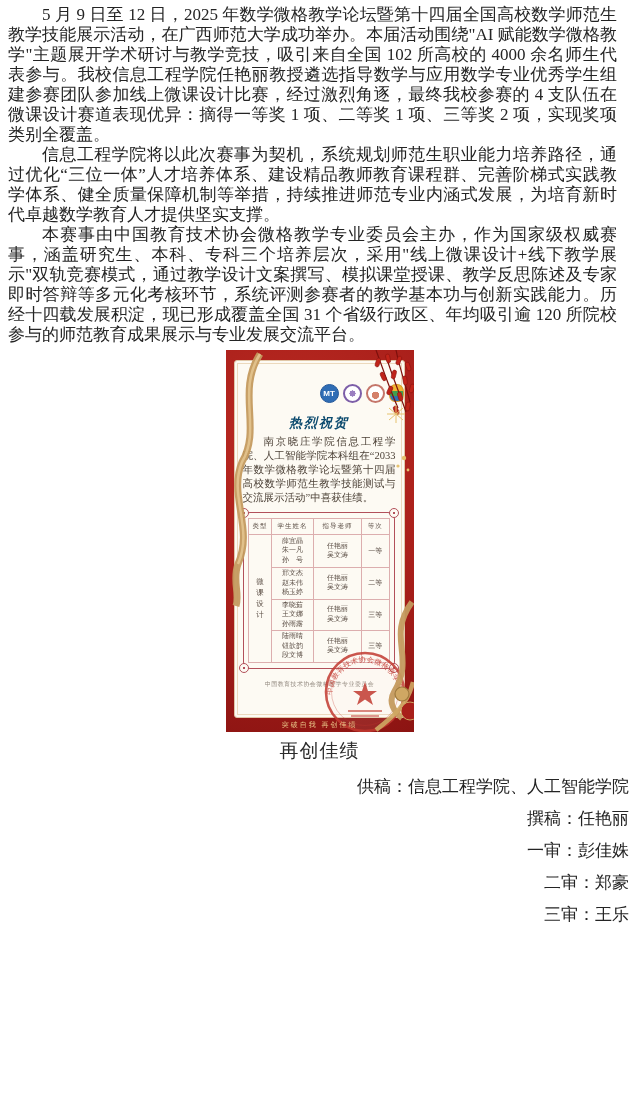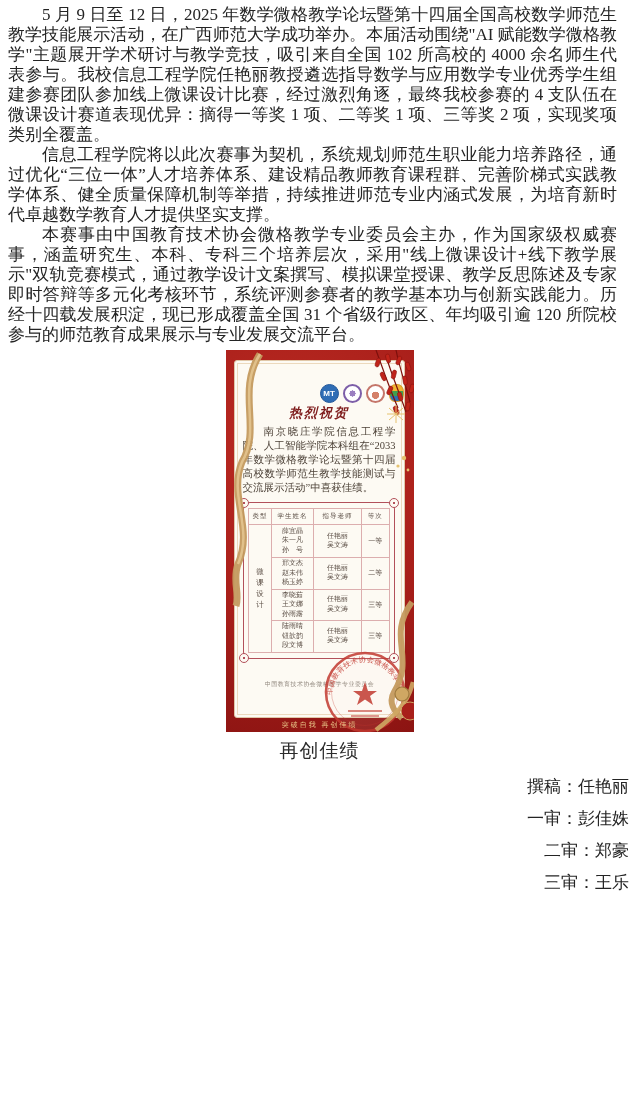--- a/index.html
+++ b/index.html
@@ -30,21 +30,21 @@
   .logo-seal-purple{background:radial-gradient(circle,#9a7fc0 0 28%,#ffffff 30% 100%);border:2px solid #7d5ea8;}
   .logo-seal-red{background:radial-gradient(circle at 50% 62%,#d4806a 0 30%,#ffffff 32% 100%);border:2px solid #c5766a;}
   .logo-mascot{width:15px;height:18px;border-radius:45% 45% 40% 40%;
     background:linear-gradient(180deg,#f2b431 0 35%,#3f9d4e 35% 70%,#2e6fb0 70% 100%);border:1px solid #d89b2a;}
   .poster-title{
     text-align:center;font-size:32px;line-height:34px;font-weight:bold;color:#a11d3e;
     letter-spacing:7px;text-indent:7px;margin-top:2px;text-shadow:1px 1px 0 #7c1027;
   }
   .poster-subtitle{
     text-align:center;font-size:13px;font-weight:bold;font-style:italic;
-    color:#7f1d1d;letter-spacing:2px;margin-top:1px;line-height:15px;
+    color:#0c4a6e;letter-spacing:2px;margin-top:11px;line-height:15px;
   }
   .poster-body{
     font-size:10.5px;line-height:14px;color:#4d4238;text-align:justify;
     text-indent:2em;padding:0 8px;margin:5px 0 0 0;
   }
   .table-frame{
     position:relative;margin:7px auto 0 auto;width:152px;box-sizing:border-box;
     border:1.5px solid #b2505a;border-radius:7px;padding:5px 4px;background:#fdfaf3;
   }
   .corner{position:absolute;width:8px;height:8px;border:1.5px solid #b2505a;border-radius:50%;
@@ -205,19 +205,20 @@
         </g>
       </svg>
 
       <div class="poster-footer">突破自我 再创佳绩</div>
     </div>
 
     <figcaption class="poster-caption">再创佳绩</figcaption>
   </figure>
 
   <section class="credits">
+    <div class="credit-line"><span>供稿：</span><span>信息工程学院、人工智能学院</span></div>
     <div class="credit-line"><span>撰稿：</span><span>任艳丽</span></div>
     <div class="credit-line"><span>一审：</span><span>彭佳姝</span></div>
     <div class="credit-line"><span>二审：</span><span>郑豪</span></div>
     <div class="credit-line"><span>三审：</span><span>王乐</span></div>
   </section>
 
 </main>
 
 </body></html>

